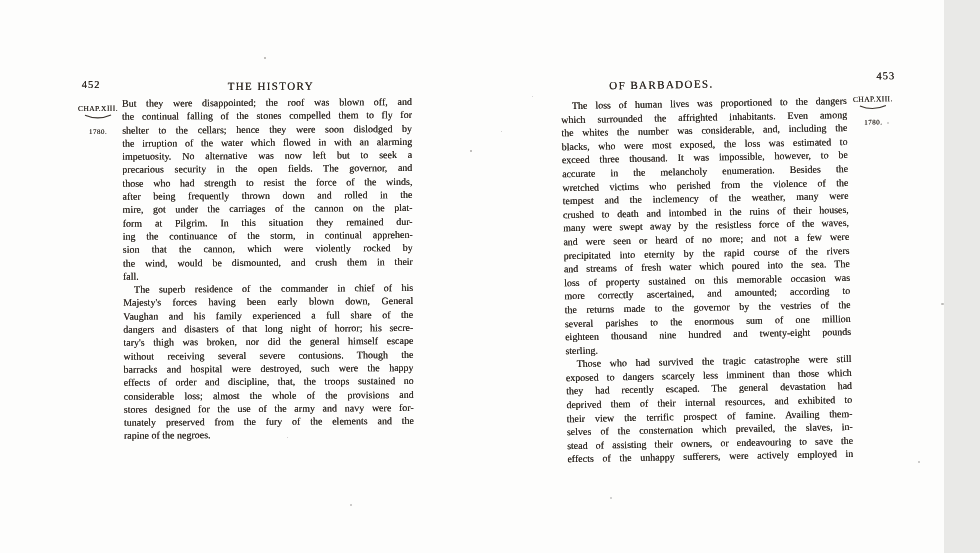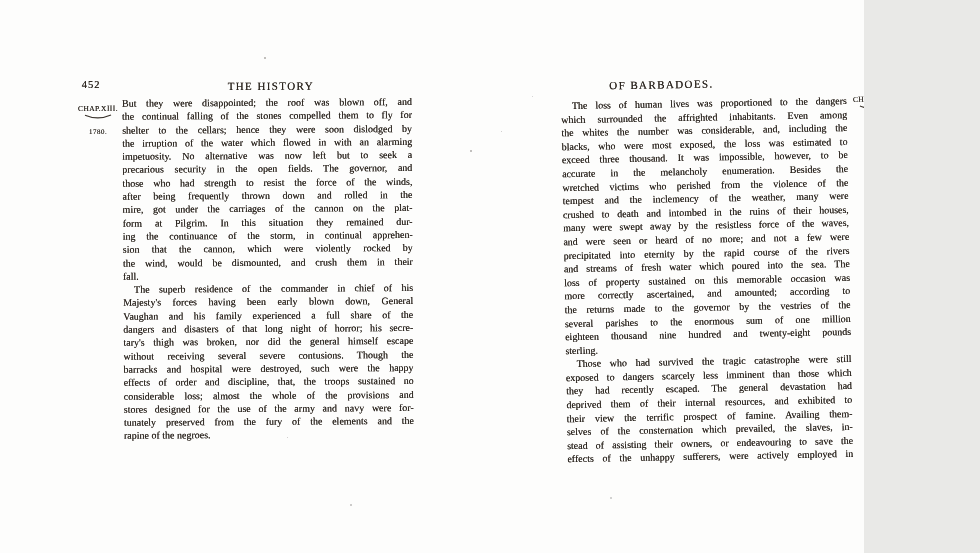--- a/index.html
+++ b/index.html
@@ -1,18 +1,18 @@
 <!DOCTYPE html>
 <html><head>
 <meta charset="utf-8">
 <style>
   html,body{margin:0;padding:0;background:#e9e9e7;}
   .scan{
     position:relative;
-    width:864px;height:553px;
+    width:944px;height:553px;
     background:#fdfdfc;
     overflow:hidden;
     font-family:"Liberation Serif", serif;
     color:#2b251f;
   }
   .page{position:absolute;}
   .page-left{left:76px;top:76px;width:344px;height:400px;transform:rotate(-0.35deg);}
   .page-right{left:556px;top:70px;width:366px;height:410px;transform:rotate(-1.05deg);}
 
   .pgnum{

